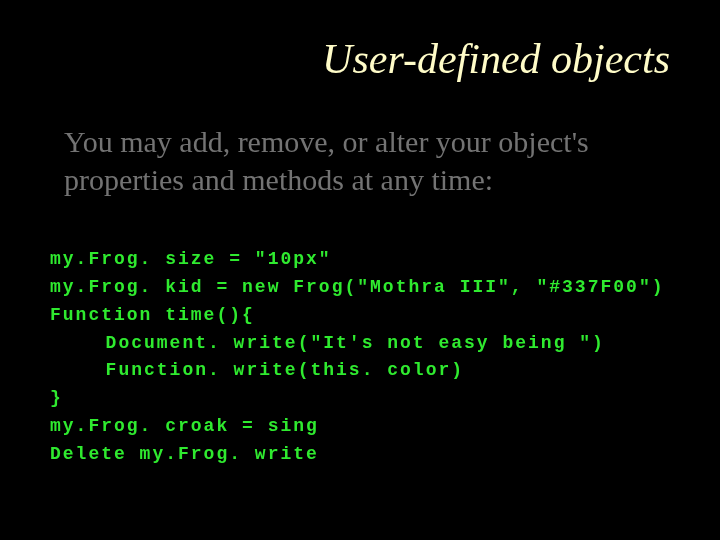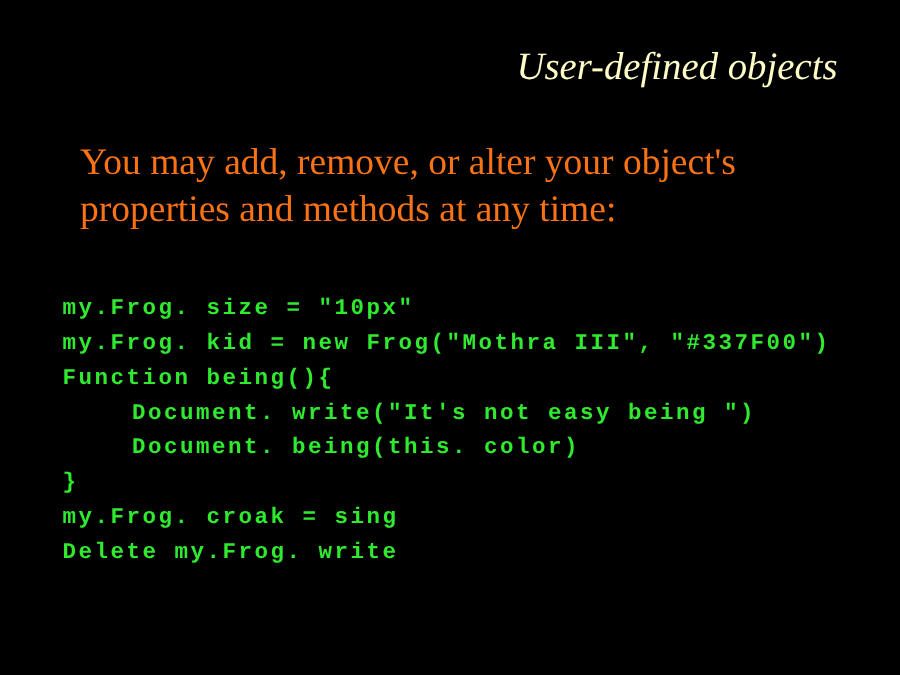--- a/index.html
+++ b/index.html
@@ -14,30 +14,30 @@
     width: 720px;
     height: 540px;
     background: #000000;
     box-sizing: border-box;
     padding: 10px 30px 30px 30px;
     position: relative;
   }
   .title {
     font-family: "Times New Roman", Times, serif;
     font-style: italic;
-    font-size: 31px;
+    font-size: 42px;
     color: #FFFCC8;
     text-align: right;
     margin: 25px 20px 40px 0;
     text-shadow: 1px 1px 2px rgba(0,0,0,0.5);
   }
   .body-text {
     font-family: "Times New Roman", Times, serif;
     font-size: 30px;
-    color: #f97316;
+    color: #737373;
     line-height: 1.25;
     margin: 0 0 20px 10px;
     padding-left: 24px;
   }
   .code-block {
     font-family: "Consolas", "Courier New", monospace;
     font-size: 18px;
     color: #2FEA2F;
     line-height: 1.55;
     white-space: pre;
@@ -54,20 +54,20 @@
 <body>
 
 <div class="slide">
   <div class="title">User-defined objects</div>
 
   <div class="body-text">You may add, remove, or alter your object's properties and methods at any time:</div>
 
   <div class="code-block">
 <span>my.Frog. size = "10px"</span>
 <span>my.Frog. kid = new Frog("Mothra III", "#337F00")</span>
-<span>Function being(){</span>
+<span>Function time(){</span>
 <span class="indent1">  Document. write("It's not easy being ")</span>
-<span class="indent1">  Document. being(this. color)</span>
+<span class="indent1">  Function. write(this. color)</span>
 <span>}</span>
 <span>my.Frog. croak = sing</span>
 <span>Delete my.Frog. write</span>
   </div>
 </div>
 
 </body></html>

